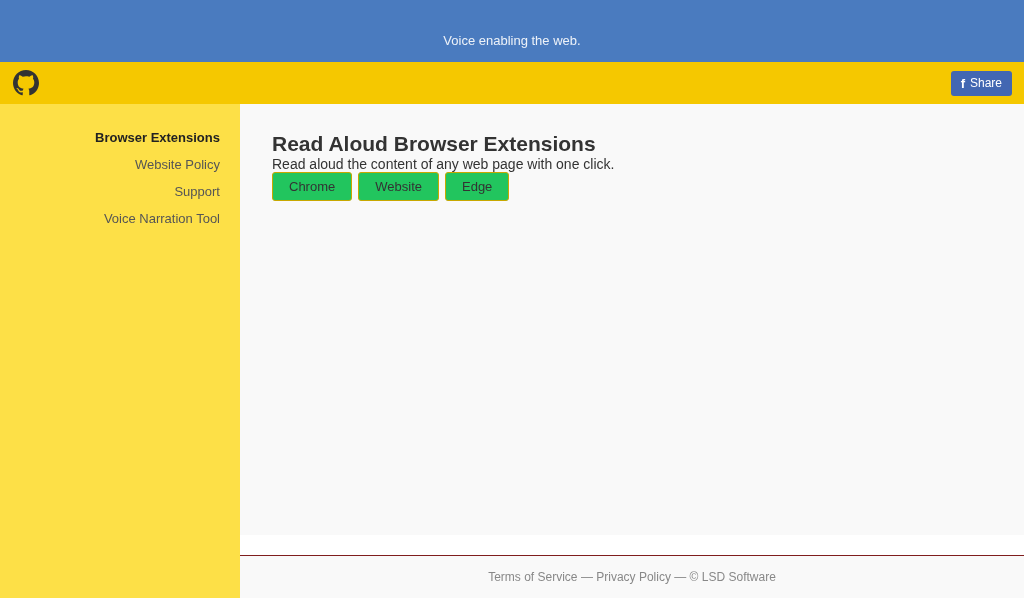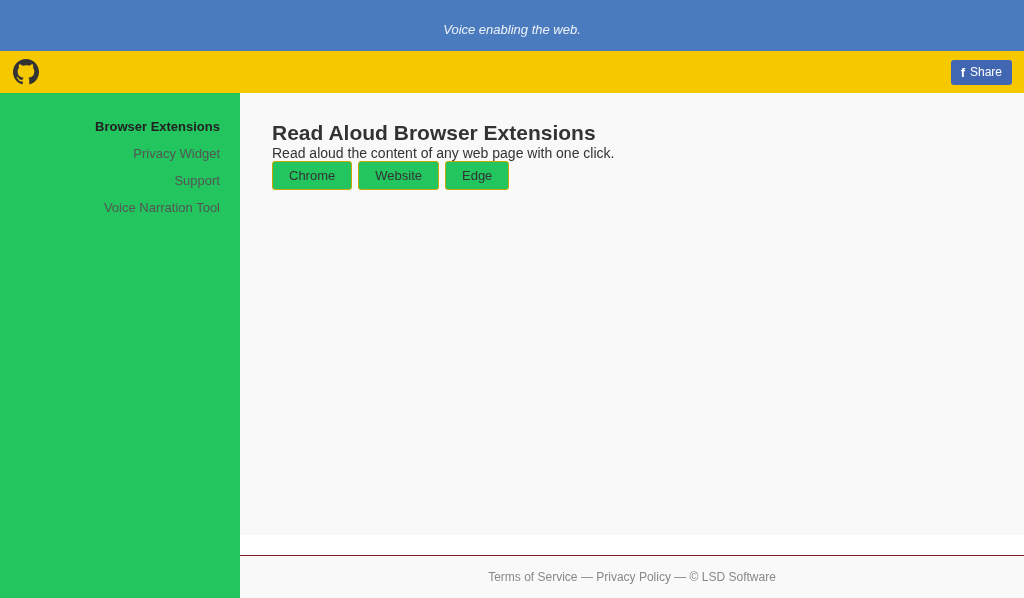--- a/index.html
+++ b/index.html
@@ -12,23 +12,22 @@
       text-align: center;
       padding: 18px 0 14px;
     }
     #header h1 {
       font-size: 28px;
       font-weight: bold;
       letter-spacing: 0.5px;
     }
     #header p {
       font-size: 13px;
-      margin-top: 4px;
+      margin-top: 15px;
       opacity: 0.9;
-      font-style: italic;
     }
 
     
     #toolbar {
       background-color: #f5c800;
       display: flex;
       align-items: center;
       justify-content: space-between;
       padding: 8px 12px;
       height: 42px;
@@ -57,21 +56,21 @@
       align-items: center;
       gap: 5px;
     }
     .fb-share-btn .fb-logo {
       font-weight: bold;
       font-size: 13px;
     }
 
     
     #sidebar {
-      background-color: #22c55e;
+      background-color: #fde047;
       width: 240px;
       min-width: 240px;
       padding: 20px 0;
     }
     .sidebar-item {
       display: block;
       text-align: right;
       padding: 6px 20px;
       color: #555;
       font-size: 13px;
@@ -147,21 +146,21 @@
     <span class="fb-logo">f</span>
     <span>Share</span>
   </button>
 </div>
 
 <div id="page-wrapper">
   <div id="body-row">
 
     <nav id="sidebar">
       <a class="sidebar-item active">Browser Extensions</a>
-      <a class="sidebar-item">Privacy Widget</a>
+      <a class="sidebar-item">Website Policy</a>
       <a class="sidebar-item">Support</a>
       <a class="sidebar-item">Voice Narration Tool</a>
     </nav>
 
     <div id="content-column">
       <div id="content-area">
         <h2>Read Aloud Browser Extensions</h2>
         <p>Read aloud the content of any web page with one click.</p>
         <div class="btn-group">
           <button class="ext-btn">Chrome</button>

